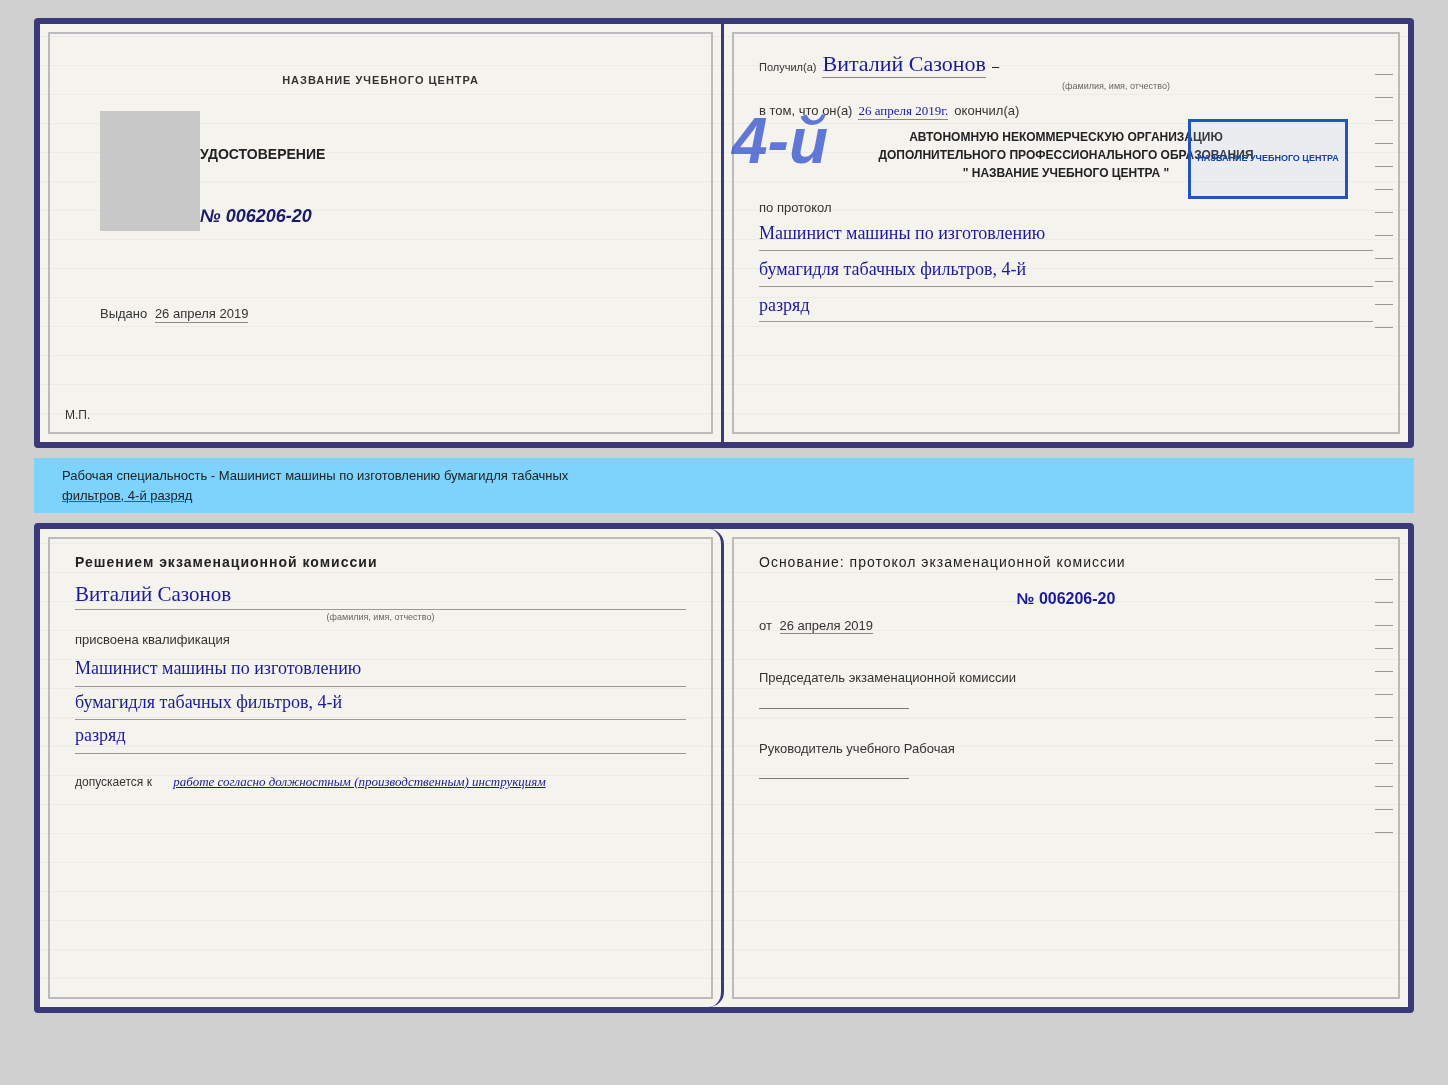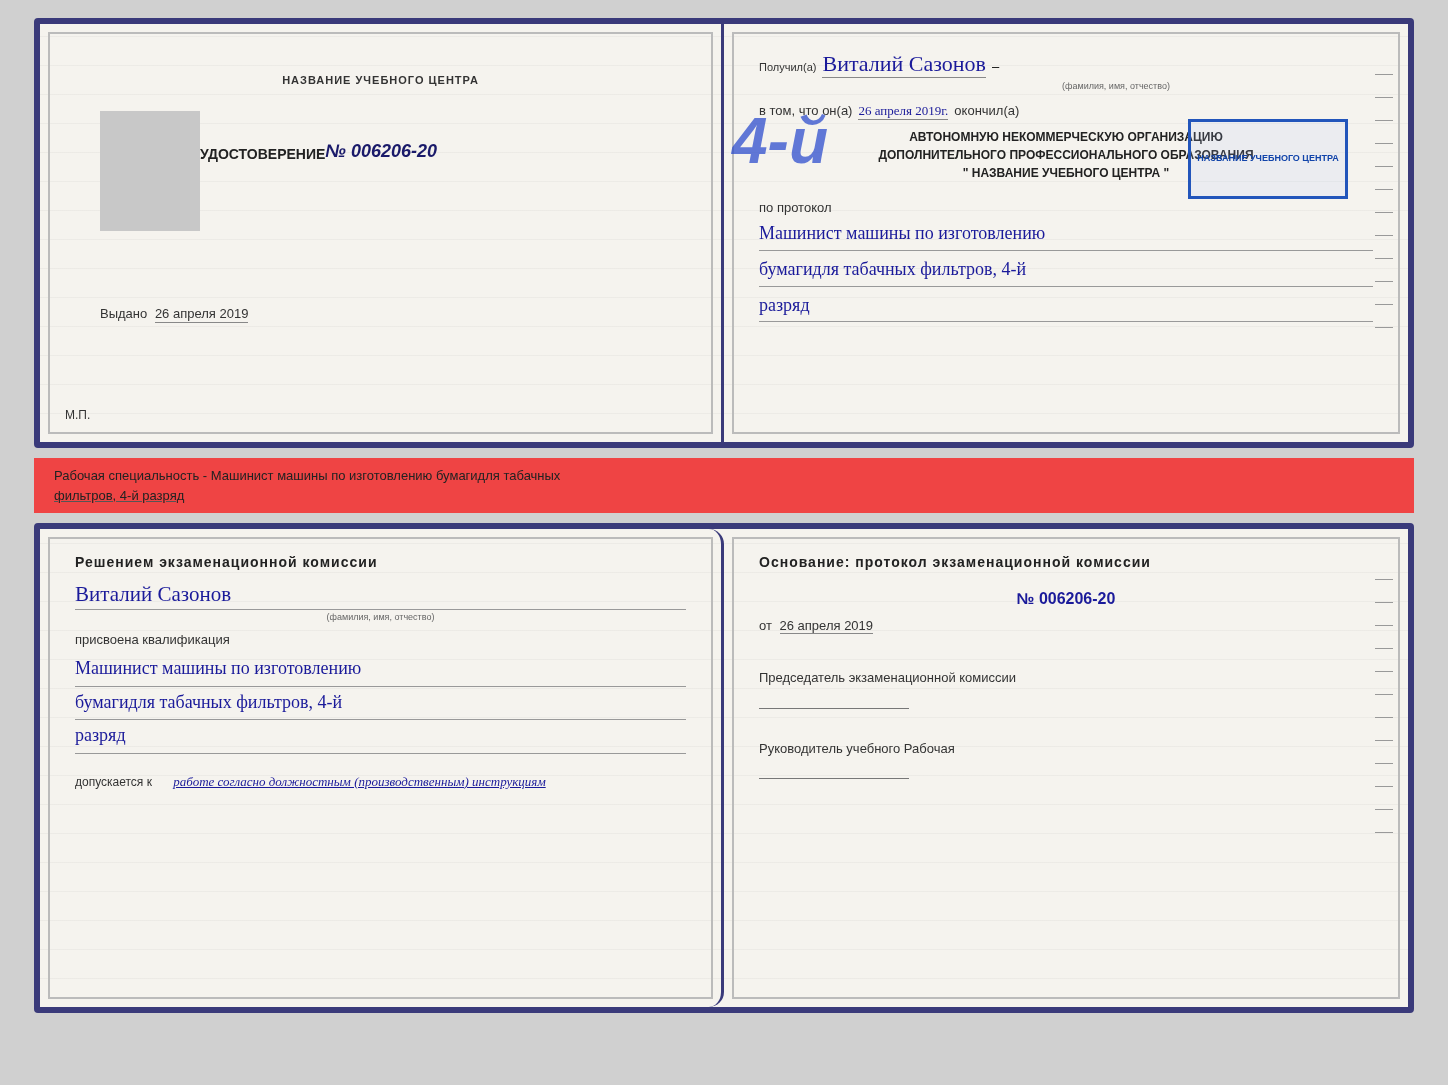--- a/index.html
+++ b/index.html
@@ -229,22 +229,22 @@
 
     .small-dash {
       width: 18px;
       height: 1px;
       background: #999;
     }
 
     
     .middle-text-band {
       width: 1380px;
-      background: #ef4444;
-      padding: 8px 20px;
+      background: #7dd3fc;
+      padding: 8px 28px;
     }
 
     .middle-text-content {
       font-size: 13px;
       color: #222;
       line-height: 1.5;
     }
 
     .underlined-text {
       text-decoration: underline;
@@ -353,21 +353,21 @@
     .dopuskaetsya-value {
       font-family: 'Segoe Script', 'Brush Script MT', cursive;
       font-size: 13px;
       color: #1a1a9a;
       font-style: italic;
       text-decoration: underline;
     }
 
     .osnovanie-label {
       font-size: 14px;
-      font-weight: bold;
+      font-weight: normal;
       color: #222;
       margin-bottom: 20px;
       letter-spacing: 1px;
     }
 
     .protocol-number {
       font-size: 16px;
       color: #1a1a9a;
       font-weight: bold;
       text-align: center;
@@ -414,21 +414,21 @@
 
 <div class="page-bg">
 
   <div class="cert-book-top">
 
     <div class="cert-left">
       <div class="left-title">НАЗВАНИЕ УЧЕБНОГО ЦЕНТРА</div>
 
       <div style="display:flex; width:100%; align-items:flex-start; margin-top:10px;">
         <div class="photo-placeholder"></div>
-        <div style="flex:1; display:flex; flex-direction:row; align-items:flex-end; padding-top:30px;">
+        <div style="flex:1; display:flex; flex-direction:column; align-items:flex-start; padding-top:30px;gap:40px;">
           <div class="udostoverenie-label">УДОСТОВЕРЕНИЕ</div>
           <div class="cert-number">№ 006206-20</div>
         </div>
       </div>
 
       <div style="width:100%; margin-top:30px;">
         <div class="vydano-line">
           <span>Выдано</span>
           <span style="border-bottom:1px solid #888; padding-bottom:1px; margin-left:4px;">26 апреля 2019</span>
         </div>

